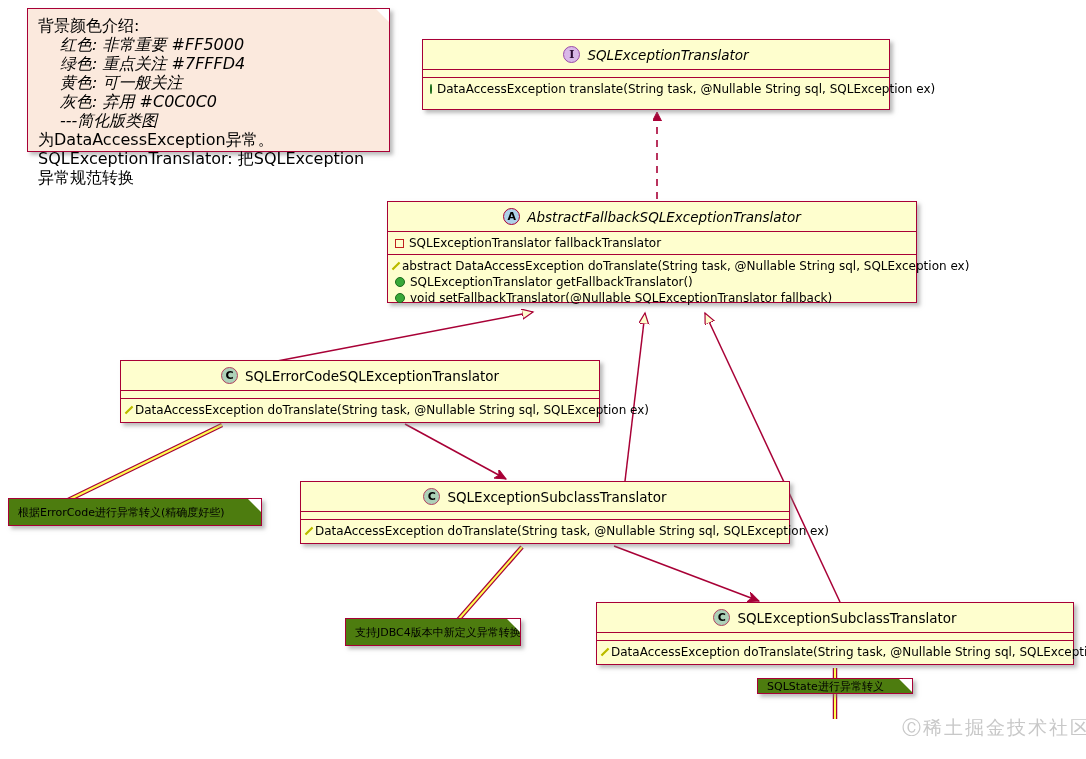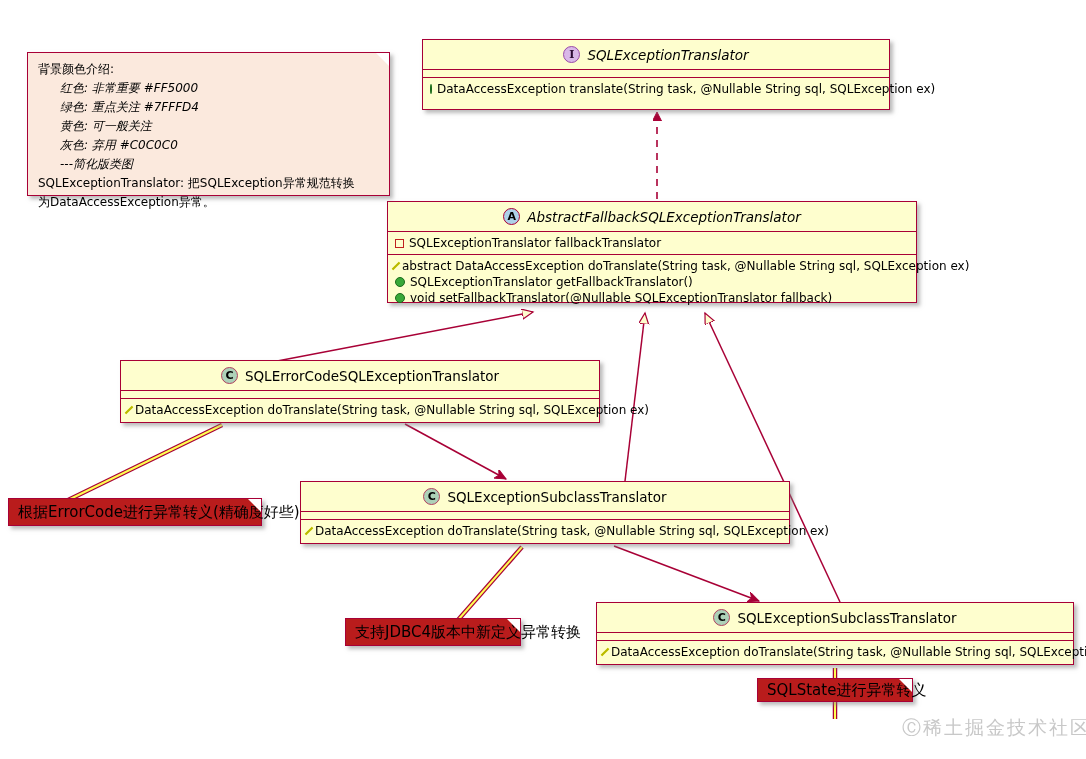--- a/index.html
+++ b/index.html
@@ -122,38 +122,37 @@
   .note {
     position: absolute;
     box-sizing: border-box;
     box-shadow: 3px 3px 4px rgba(130,130,130,0.55);
     z-index: 6;
   }
   .note-legend {
     background: #FBE9DD;
     border: 1.5px solid #A80036;
     padding: 7px 10px 8px 10px;
-    font-size: 12px;
+    font-size: 16px;
     line-height: 19px;
     color: #000000;
-    margin-top: 44px;
   }
   .note-legend .indent { padding-left: 22px; font-style: italic; }
   .note-fold {
     position: absolute;
     top: 0; right: 0;
     width: 0; height: 0;
     border-left: 13px solid transparent;
     border-top: 13px solid #ffffff;
   }
 
   .note-yellow {
-    background: #b91c1c;
+    background: #4d7c0f;
     border: 1.5px solid #A80036;
-    font-size: 15px;
+    font-size: 11px;
     color: #000000;
     display: flex;
     align-items: center;
     padding: 0 9px;
     white-space: nowrap;
   }
 
   
   .watermark {
     position: absolute;
@@ -205,22 +204,22 @@
     <line x1="835" y1="668" x2="835" y2="719" stroke="#FFFF50" stroke-width="2"></line>
   </svg>
 
   <div class="note note-legend" style="left:27px; top:8px; width:363px; height:144px;">
     <div>背景颜色介绍:</div>
     <div class="indent">红色: 非常重要 #FF5000</div>
     <div class="indent">绿色: 重点关注 #7FFFD4</div>
     <div class="indent">黄色: 可一般关注</div>
     <div class="indent">灰色: 弃用 #C0C0C0</div>
     <div class="indent">---简化版类图</div>
+    <div>为DataAccessException异常。</div>
     <div>SQLExceptionTranslator: 把SQLException异常规范转换</div>
-    <div>为DataAccessException异常。</div>
     <span class="note-fold"></span>
   </div>
 
   <div class="uml-box" style="left:422px; top:39px; width:468px; height:71px;">
     <div class="uml-title">
       <span class="stereo stereo-I">I</span>
       <span class="uml-title-text">SQLExceptionTranslator</span>
     </div>
     <div class="uml-sep"></div>
     <div class="uml-compartment empty"></div>
@@ -313,20 +312,20 @@
   <div class="note note-yellow" style="left:8px; top:498px; width:254px; height:28px;">
     <span>根据ErrorCode进行异常转义(精确度好些)</span>
     <span class="note-fold"></span>
   </div>
 
   <div class="note note-yellow" style="left:345px; top:618px; width:176px; height:28px;">
     <span>支持JDBC4版本中新定义异常转换</span>
     <span class="note-fold"></span>
   </div>
 
-  <div class="note note-yellow" style="left:757px; top:678px; width:156px; height:24px;text-align:right;">
+  <div class="note note-yellow" style="left:757px; top:678px; width:156px; height:16px;text-align:right;">
     <span>SQLState进行异常转义</span>
     <span class="note-fold"></span>
   </div>
 
   <div class="watermark" style="left:902px; top:715px;">Ⓒ稀土掘金技术社区</div>
 
 </div>
 
 </body></html>

